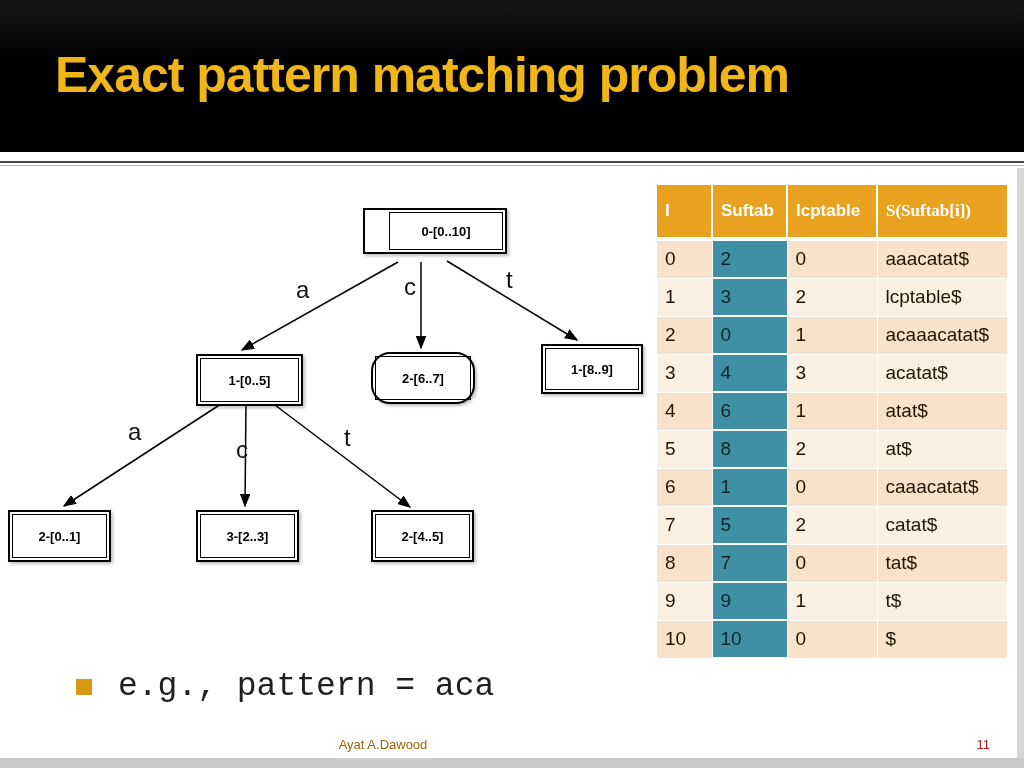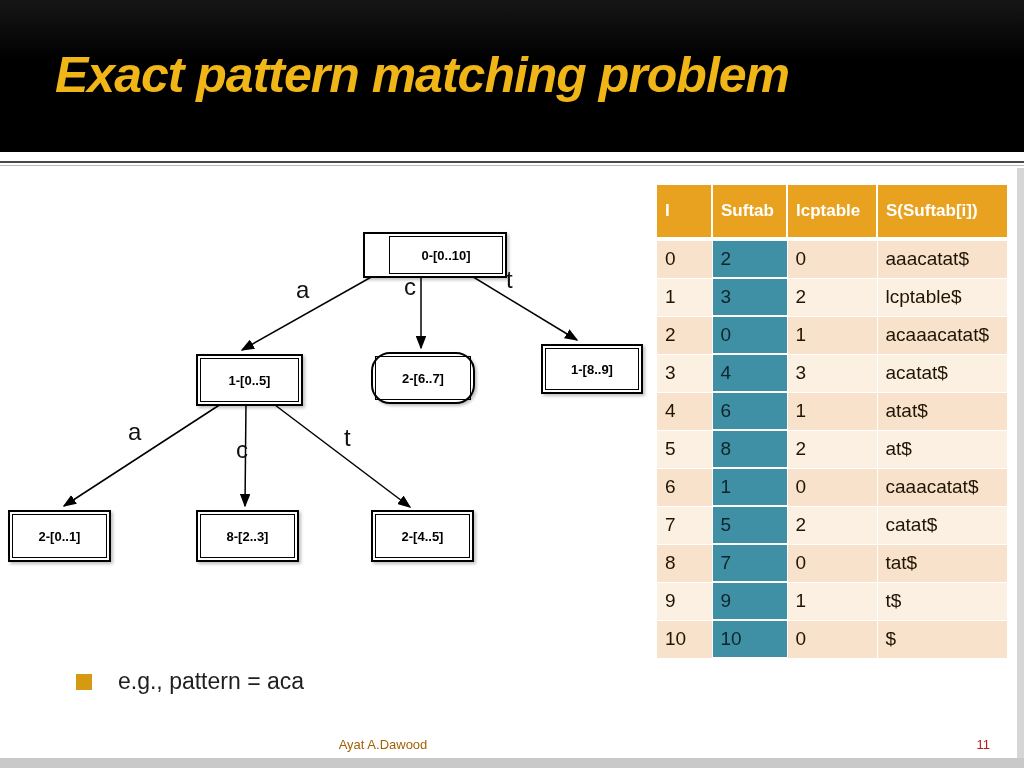--- a/index.html
+++ b/index.html
@@ -5,37 +5,37 @@
   html,body{margin:0;padding:0;background:#ffffff;}
   body{width:1024px;height:768px;font-family:"Liberation Sans", sans-serif;}
   .slide{position:relative;width:1024px;height:768px;background:#ffffff;overflow:hidden;}
 
   
   .header{position:absolute;left:0;top:0;width:1024px;height:152px;
           background:linear-gradient(180deg,#161616 0%,#000000 40%,#000000 100%);}
   .slide-title{position:absolute;left:55px;top:46px;width:940px;
                font-size:50px;font-weight:bold;letter-spacing:-1px;
                color:var(--title-gold,#F0B517);
-               font-family:"Liberation Sans", sans-serif;font-style:italic;}
+               font-family:"Liberation Sans", sans-serif;}
   .header-rule{position:absolute;left:0;top:161px;width:1024px;height:2px;background:#4a4a4a;}
   .header-rule2{position:absolute;left:0;top:165px;width:1024px;height:1px;background:#b8b8b8;}
 
   
   .edge-right{position:absolute;right:0;top:168px;width:7px;height:590px;background:#d6d6d6;}
   .edge-bottom{position:absolute;left:0;bottom:0;width:1024px;height:10px;background:#c9c9c9;}
 
   
   .diagram{position:absolute;left:0;top:180px;width:660px;height:420px;}
   .diagram svg{position:absolute;left:0;top:0;}
   .node{position:absolute;background:#ffffff;border:2px solid #000;padding:2px;
         box-shadow:2px 2px 3px rgba(0,0,0,0.25);}
   .node-inner{border:1px solid #000;width:100%;height:100%;box-sizing:border-box;
               display:flex;align-items:center;justify-content:center;
               font-weight:bold;font-size:13px;color:#000;}
-  .node-root{left:363px;top:52px;width:114px;height:38px;padding-left:24px;}
+  .node-root{left:363px;top:28px;width:114px;height:38px;padding-left:24px;}
   .node-n1{left:196px;top:174px;width:99px;height:44px;}
   .node-n2{left:371px;top:172px;width:96px;height:44px;border-radius:19px;}
   .node-n3{left:541px;top:164px;width:94px;height:42px;}
   .node-n4{left:8px;top:330px;width:95px;height:44px;}
   .node-n5{left:196px;top:330px;width:95px;height:44px;}
   .node-n6{left:371px;top:330px;width:95px;height:44px;}
 
   .edge-label{position:absolute;font-size:24px;color:#111;}
   .el-0{left:296px;top:96px;}
   .el-1{left:404px;top:93px;}
@@ -44,33 +44,33 @@
   .el-4{left:236px;top:256px;}
   .el-5{left:344px;top:244px;}
 
   
   .table-wrap{position:absolute;left:657px;top:185px;width:350px;}
   table{border-collapse:collapse;table-layout:fixed;width:350px;}
   col.c-i{width:55px;} col.c-suf{width:75px;} col.c-lcp{width:90px;} col.c-s{width:130px;}
   th{background:var(--table-header-bg,#E9A21F);color:#ffffff;font-weight:bold;
      font-size:17px;text-align:left;padding:16px 8px;border-right:2px solid #fff;
      border-bottom:4px solid #ffffff;}
-  th:last-child{border-right:none;}
+  th:last-child{border-right:none;font-family:Liberation Serif, serif;}
   td{font-size:19px;color:#201505;padding:7px 8px;border-bottom:1px solid #ffffff;
      border-right:1px solid #ffffff;overflow:hidden;white-space:nowrap;}
   td:last-child{border-right:none;}
   tr.band-a td{background:var(--row-dark,#F8E2CB);}
   tr.band-b td{background:var(--row-light,#FCF0E2);}
   tr td.suftab{background:var(--suftab-bg,#3F8FA5);color:#10242b;border-bottom:2px solid #fff;}
 
   
   .bullet-line{position:absolute;left:76px;top:668px;display:flex;align-items:center;}
   .bullet-square{width:16px;height:16px;background:var(--bullet-square,#D69A12);
                  margin-right:26px;flex:0 0 auto;}
-  .bullet-text{font-size:23px;color:#1f1f1f;}
+  .bullet-text{font-size:33px;color:#1f1f1f;font-family:Liberation Mono, monospace;}
 
   
   .footer-author{position:absolute;left:283px;top:737px;width:200px;text-align:center;
                  font-size:13px;color:#a16207;}
   .page-number{position:absolute;left:930px;top:737px;width:60px;text-align:right;
                font-size:13px;color:#b91c1c;}
 </style>
 </head>
 <body>
 
@@ -106,21 +106,21 @@
     <div class="node node-n2">
       <div class="node-inner">2-[6..7]</div>
     </div>
     <div class="node node-n3">
       <div class="node-inner">1-[8..9]</div>
     </div>
     <div class="node node-n4">
       <div class="node-inner">2-[0..1]</div>
     </div>
     <div class="node node-n5">
-      <div class="node-inner">8-[2..3]</div>
+      <div class="node-inner">3-[2..3]</div>
     </div>
     <div class="node node-n6">
       <div class="node-inner">2-[4..5]</div>
     </div>
 
     <span class="edge-label el-0">a</span>
     <span class="edge-label el-1">c</span>
     <span class="edge-label el-2">t</span>
     <span class="edge-label el-3">a</span>
     <span class="edge-label el-4">c</span>

